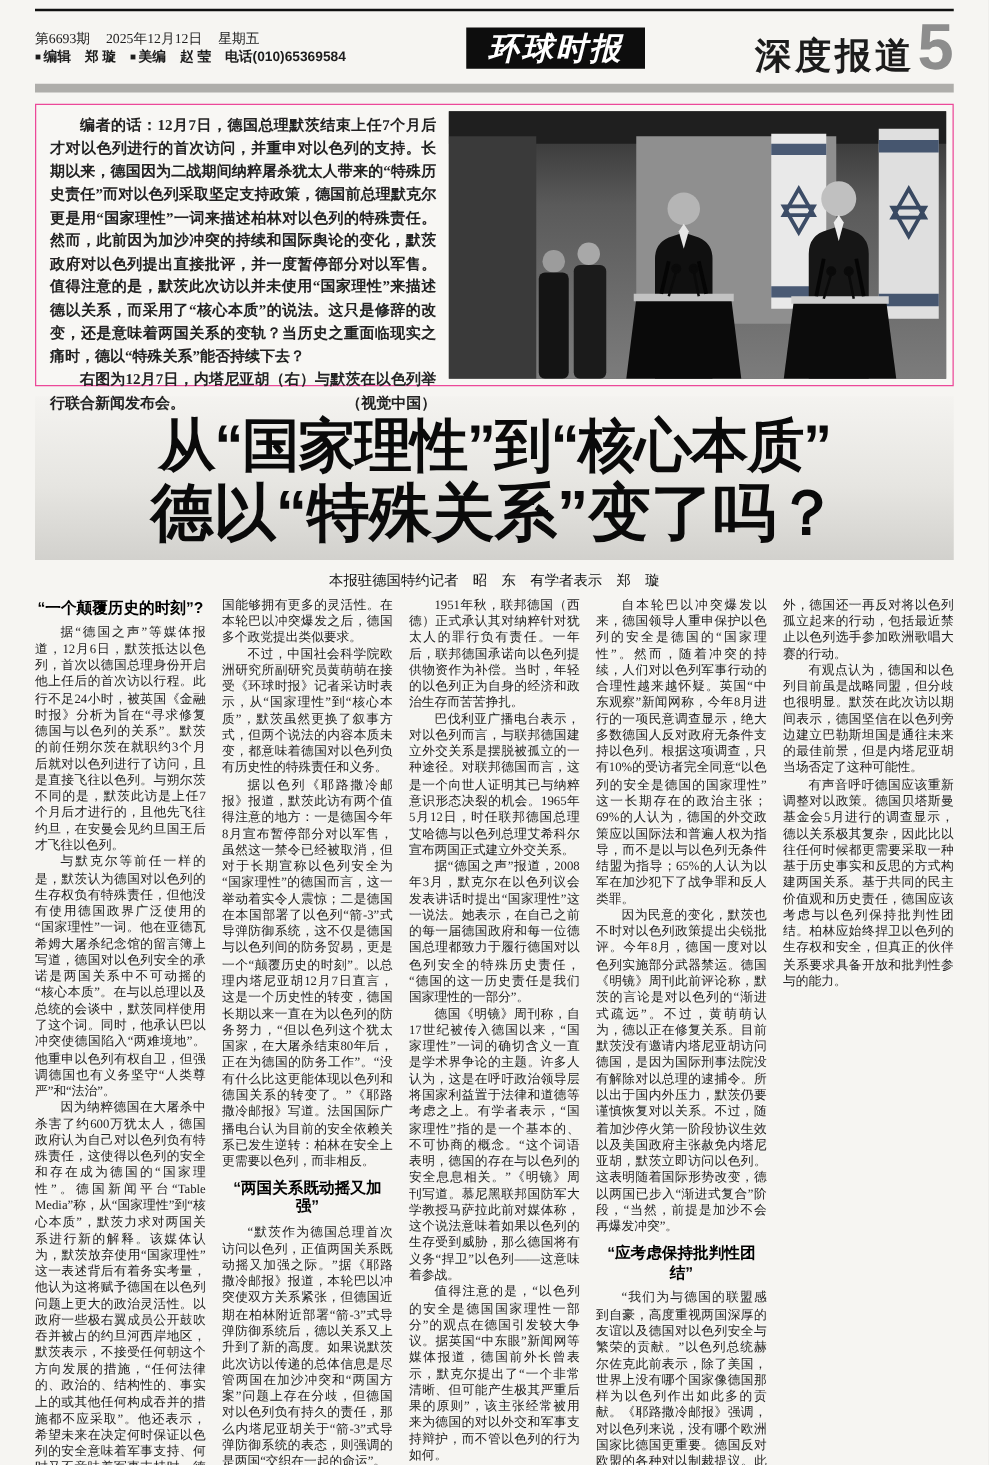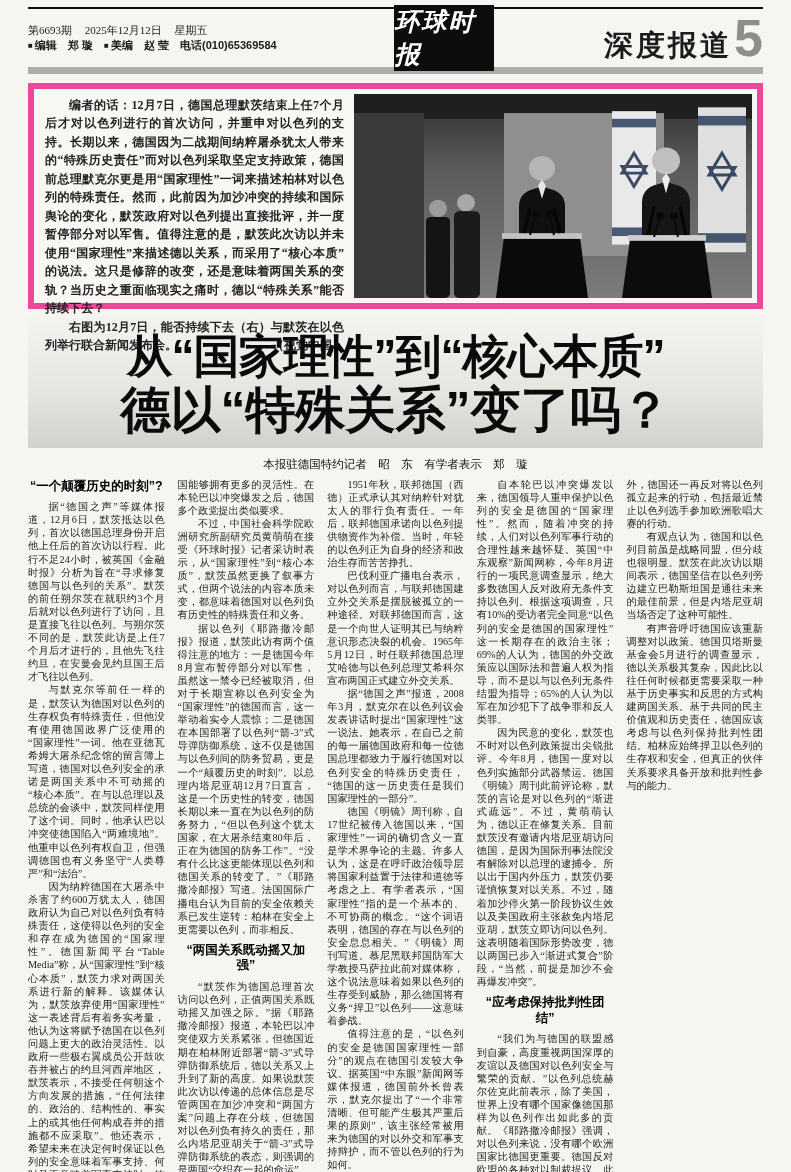--- a/index.html
+++ b/index.html
@@ -11,31 +11,31 @@
   .inner{position:absolute;left:28px;right:28px;top:0;}
   
   .topline{border-top:2px solid #111;margin-top:7px;}
   .masthead{display:flex;align-items:center;justify-content:space-between;margin-top:5px;height:48px;gap:42px;}
   .head-left{display:flex;flex-direction:column;justify-content:space-between;font-size:11px;padding:2px 0;}
   .issue-row span{margin-right:10px;}
   .staff-row{font-weight:bold;font-family:"Liberation Sans",sans-serif;font-size:11px;}
   .staff-row .sq{font-size:8px;position:relative;top:-1px;margin-right:2px;}
   .staff-row span{margin-right:8px;}
   .logo-box{
-    background:#0d0d0d;color:#fff;width:100px;display:flex;align-items:center;justify-content:center;
+    background:#0d0d0d;color:#fff;width:143px;display:flex;align-items:center;justify-content:center;
     font-size:25px;font-weight:bold;font-style:italic;letter-spacing:2px;
     font-family:"Liberation Serif",serif;
   }
   .head-right{display:flex;align-items:flex-end;}
   .section-title{font-size:29px;font-weight:bold;letter-spacing:3px;line-height:1;}
   .page-num{font-size:52px;line-height:0.85;font-weight:bold;color:#8d8d8d;font-family:"Liberation Sans",sans-serif;margin-left:2px;}
   .graybar{height:7px;background:#aeadaa;margin-top:5px;}
   
   .note-box{
-    margin-top:9px;border:6px solid #ec4899;background:#f8f7f4;
+    margin-top:9px;border:1px solid #ec4899;background:#f8f7f4;
     height:226px;display:flex;padding:5px;box-sizing:border-box;gap:8px;
   }
   .note-text{flex:1;font-size:12px;line-height:1.54;font-weight:600;color:#222;padding:2px 2px 0 6px;}
   .note-text p{margin:0;text-indent:2em;text-align:justify;}
   .note-label{font-weight:bold;}
   .credit{float:right;font-weight:600;}
   .photo{
     width:398px;height:100%;position:relative;flex:none;background:#555;
   }
   .photo svg{display:block;width:100%;height:100%;}
@@ -91,21 +91,21 @@
         <span class="section-title">深度报道</span>
         <span class="page-num">5</span>
       </div>
     </div>
 
     <div class="graybar"></div>
 
     <div class="note-box">
       <div class="note-text">
         <p><span class="note-label">编者的话：</span><span>12月7日，德国总理默茨结束上任7个月后才对以色列进行的首次访问，并重申对以色列的支持。长期以来，德国因为二战期间纳粹屠杀犹太人带来的“特殊历史责任”而对以色列采取坚定支持政策，德国前总理默克尔更是用“国家理性”一词来描述柏林对以色列的特殊责任。然而，此前因为加沙冲突的持续和国际舆论的变化，默茨政府对以色列提出直接批评，并一度暂停部分对以军售。值得注意的是，默茨此次访以并未使用“国家理性”来描述德以关系，而采用了“核心本质”的说法。这只是修辞的改变，还是意味着两国关系的变轨？当历史之重面临现实之痛时，德以“特殊关系”能否持续下去？</span></p>
-        <p><span>右图为12月7日，能否持续下去（右）与默茨在以色列举行联合新闻发布会。</span><span class="credit">（视觉中国）</span></p>
+        <p><span>右图为12月7日，内塔尼亚胡（右）与默茨在以色列举行联合新闻发布会。</span><span class="credit">（视觉中国）</span></p>
       </div>
       <div class="photo">
         <svg viewBox="0 0 398 214" preserveAspectRatio="none">
           <defs>
             <linearGradient id="bgGrad" x1="0" y1="0" x2="0" y2="1">
               <stop offset="0" stop-color="#2e2e2e"></stop>
                 <stop offset="0.35" stop-color="#5a5a5a"></stop>
                 <stop offset="1" stop-color="#7c7c7c"></stop>
             </linearGradient>
           </defs>

